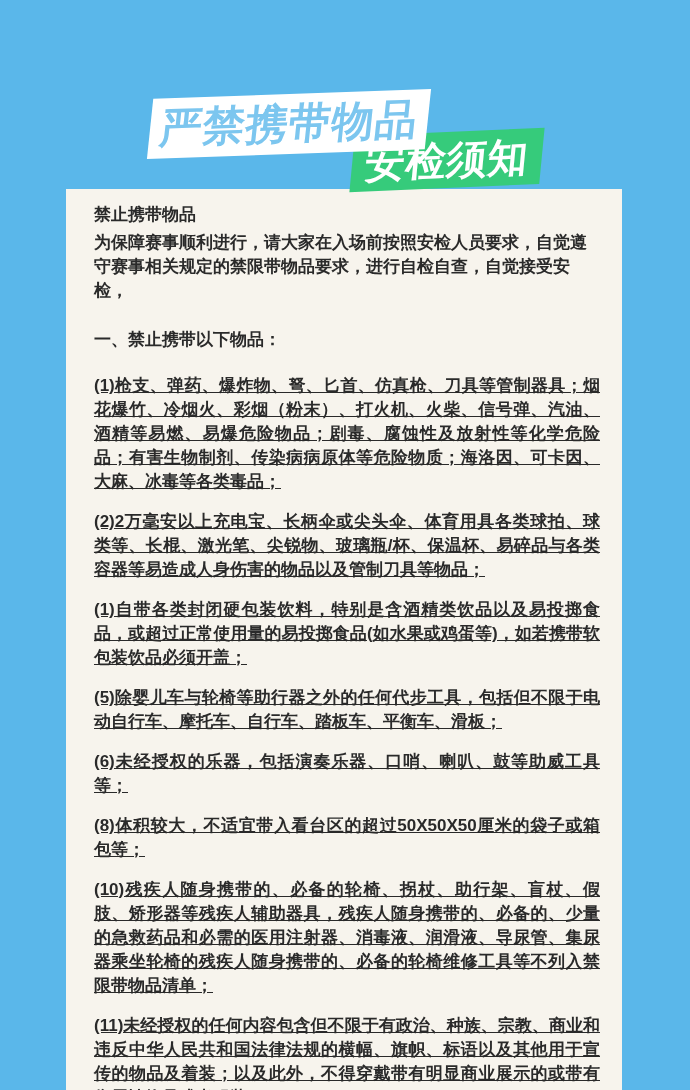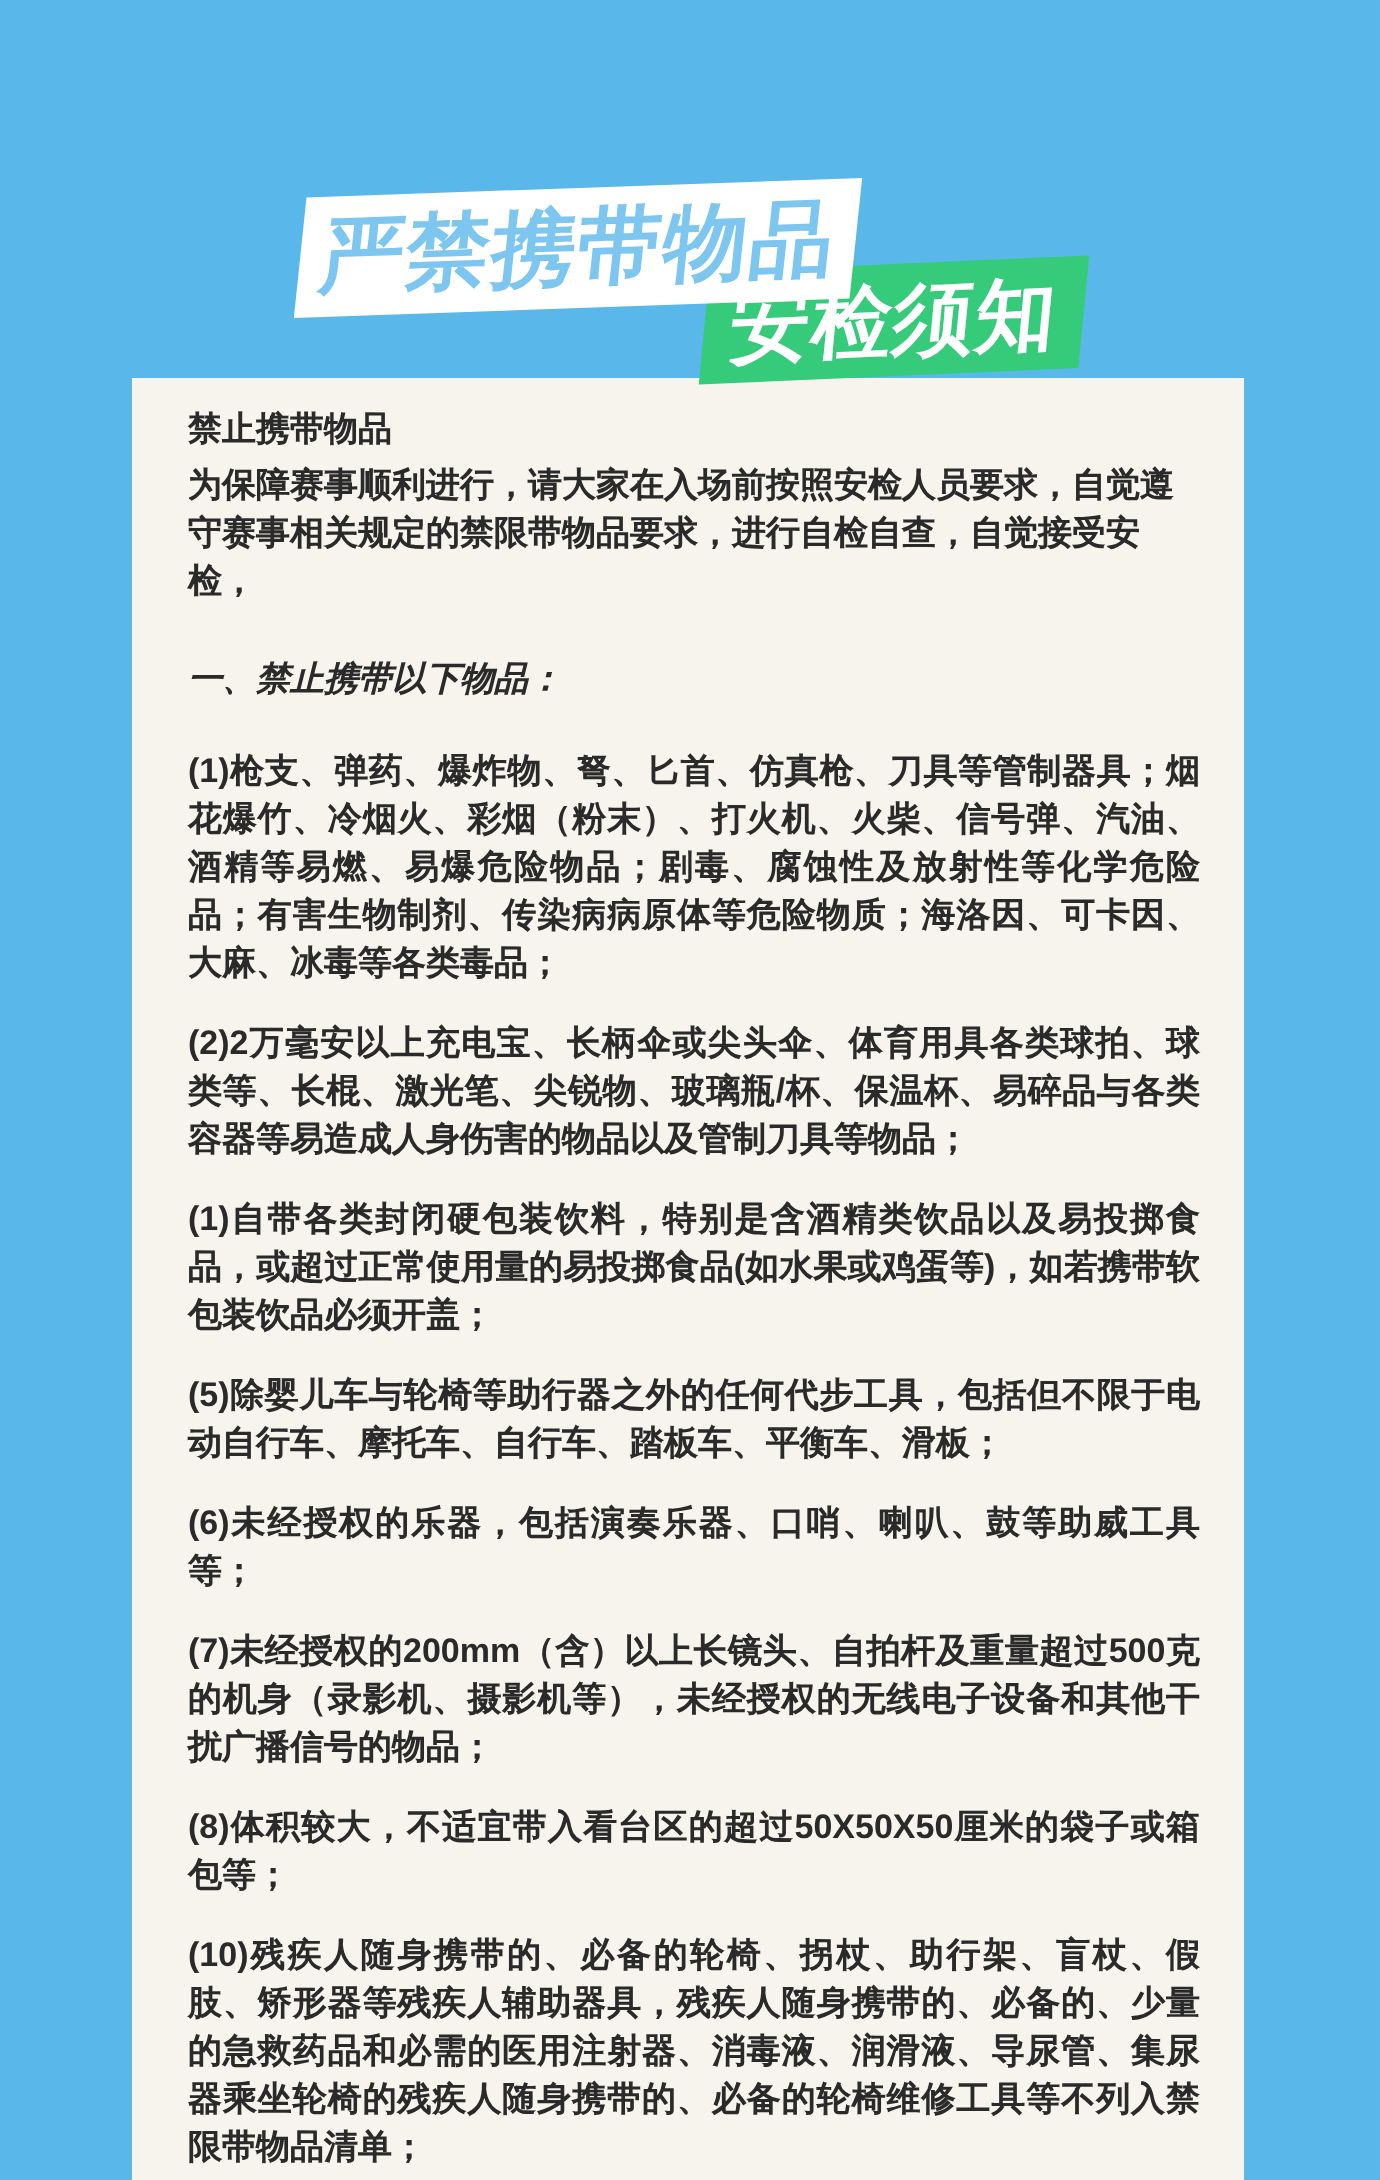--- a/index.html
+++ b/index.html
@@ -73,25 +73,25 @@
   }
   .card-heading {
     margin: 0 0 4px 0;
     font-weight: 800;
   }
   .card-intro {
     margin: 0 0 25px 0;
   }
   .section-title {
     margin: 0 0 22px 0;
-    font-style: italic;
   }
   .item {
     margin: 16px 0 7px 0;
     text-align: justify;
+    text-decoration: underline;
   }
 </style>
 </head>
 <body>
 
 <div>
 
   <div class="banner banner-title">
     <span class="banner-text">严禁携带物品</span>
   </div>
@@ -103,19 +103,18 @@
   <div class="notice-card">
     <h2 class="card-heading">禁止携带物品</h2>
     <p class="card-intro">为保障赛事顺利进行，请大家在入场前按照安检人员要求，自觉遵守赛事相关规定的禁限带物品要求，进行自检自查，自觉接受安检，</p>
     <p class="section-title">一、禁止携带以下物品：</p>
 
     <p class="item">(1)枪支、弹药、爆炸物、弩、匕首、仿真枪、刀具等管制器具；烟花爆竹、冷烟火、彩烟（粉末）、打火机、火柴、信号弹、汽油、酒精等易燃、易爆危险物品；剧毒、腐蚀性及放射性等化学危险品；有害生物制剂、传染病病原体等危险物质；海洛因、可卡因、大麻、冰毒等各类毒品；</p>
     <p class="item">(2)2万毫安以上充电宝、长柄伞或尖头伞、体育用具各类球拍、球类等、长棍、激光笔、尖锐物、玻璃瓶/杯、保温杯、易碎品与各类容器等易造成人身伤害的物品以及管制刀具等物品；</p>
     <p class="item">(1)自带各类封闭硬包装饮料，特别是含酒精类饮品以及易投掷食品，或超过正常使用量的易投掷食品(如水果或鸡蛋等)，如若携带软包装饮品必须开盖；</p>
     <p class="item">(5)除婴儿车与轮椅等助行器之外的任何代步工具，包括但不限于电动自行车、摩托车、自行车、踏板车、平衡车、滑板；</p>
     <p class="item">(6)未经授权的乐器，包括演奏乐器、口哨、喇叭、鼓等助威工具等；</p>
-    <p class="item">(7)未经授权的200mm（含）以上长镜头、自拍杆及重量超过500克的机身（录影机、摄影机等），未经授权的无线电子设备和其他干扰广播信号的物品；</p>
     <p class="item">(8)体积较大，不适宜带入看台区的超过50X50X50厘米的袋子或箱包等；</p>
     <p class="item">(10)残疾人随身携带的、必备的轮椅、拐杖、助行架、盲杖、假肢、矫形器等残疾人辅助器具，残疾人随身携带的、必备的、少量的急救药品和必需的医用注射器、消毒液、润滑液、导尿管、集尿器乘坐轮椅的残疾人随身携带的、必备的轮椅维修工具等不列入禁限带物品清单；</p>
     <p class="item">(11)未经授权的任何内容包含但不限于有政治、种族、宗教、商业和违反中华人民共和国法律法规的横幅、旗帜、标语以及其他用于宣传的物品及着装；以及此外，不得穿戴带有明显商业展示的或带有侮辱性物品或者服装；</p>
   </div>
 
 </div>
 
 </body></html>

